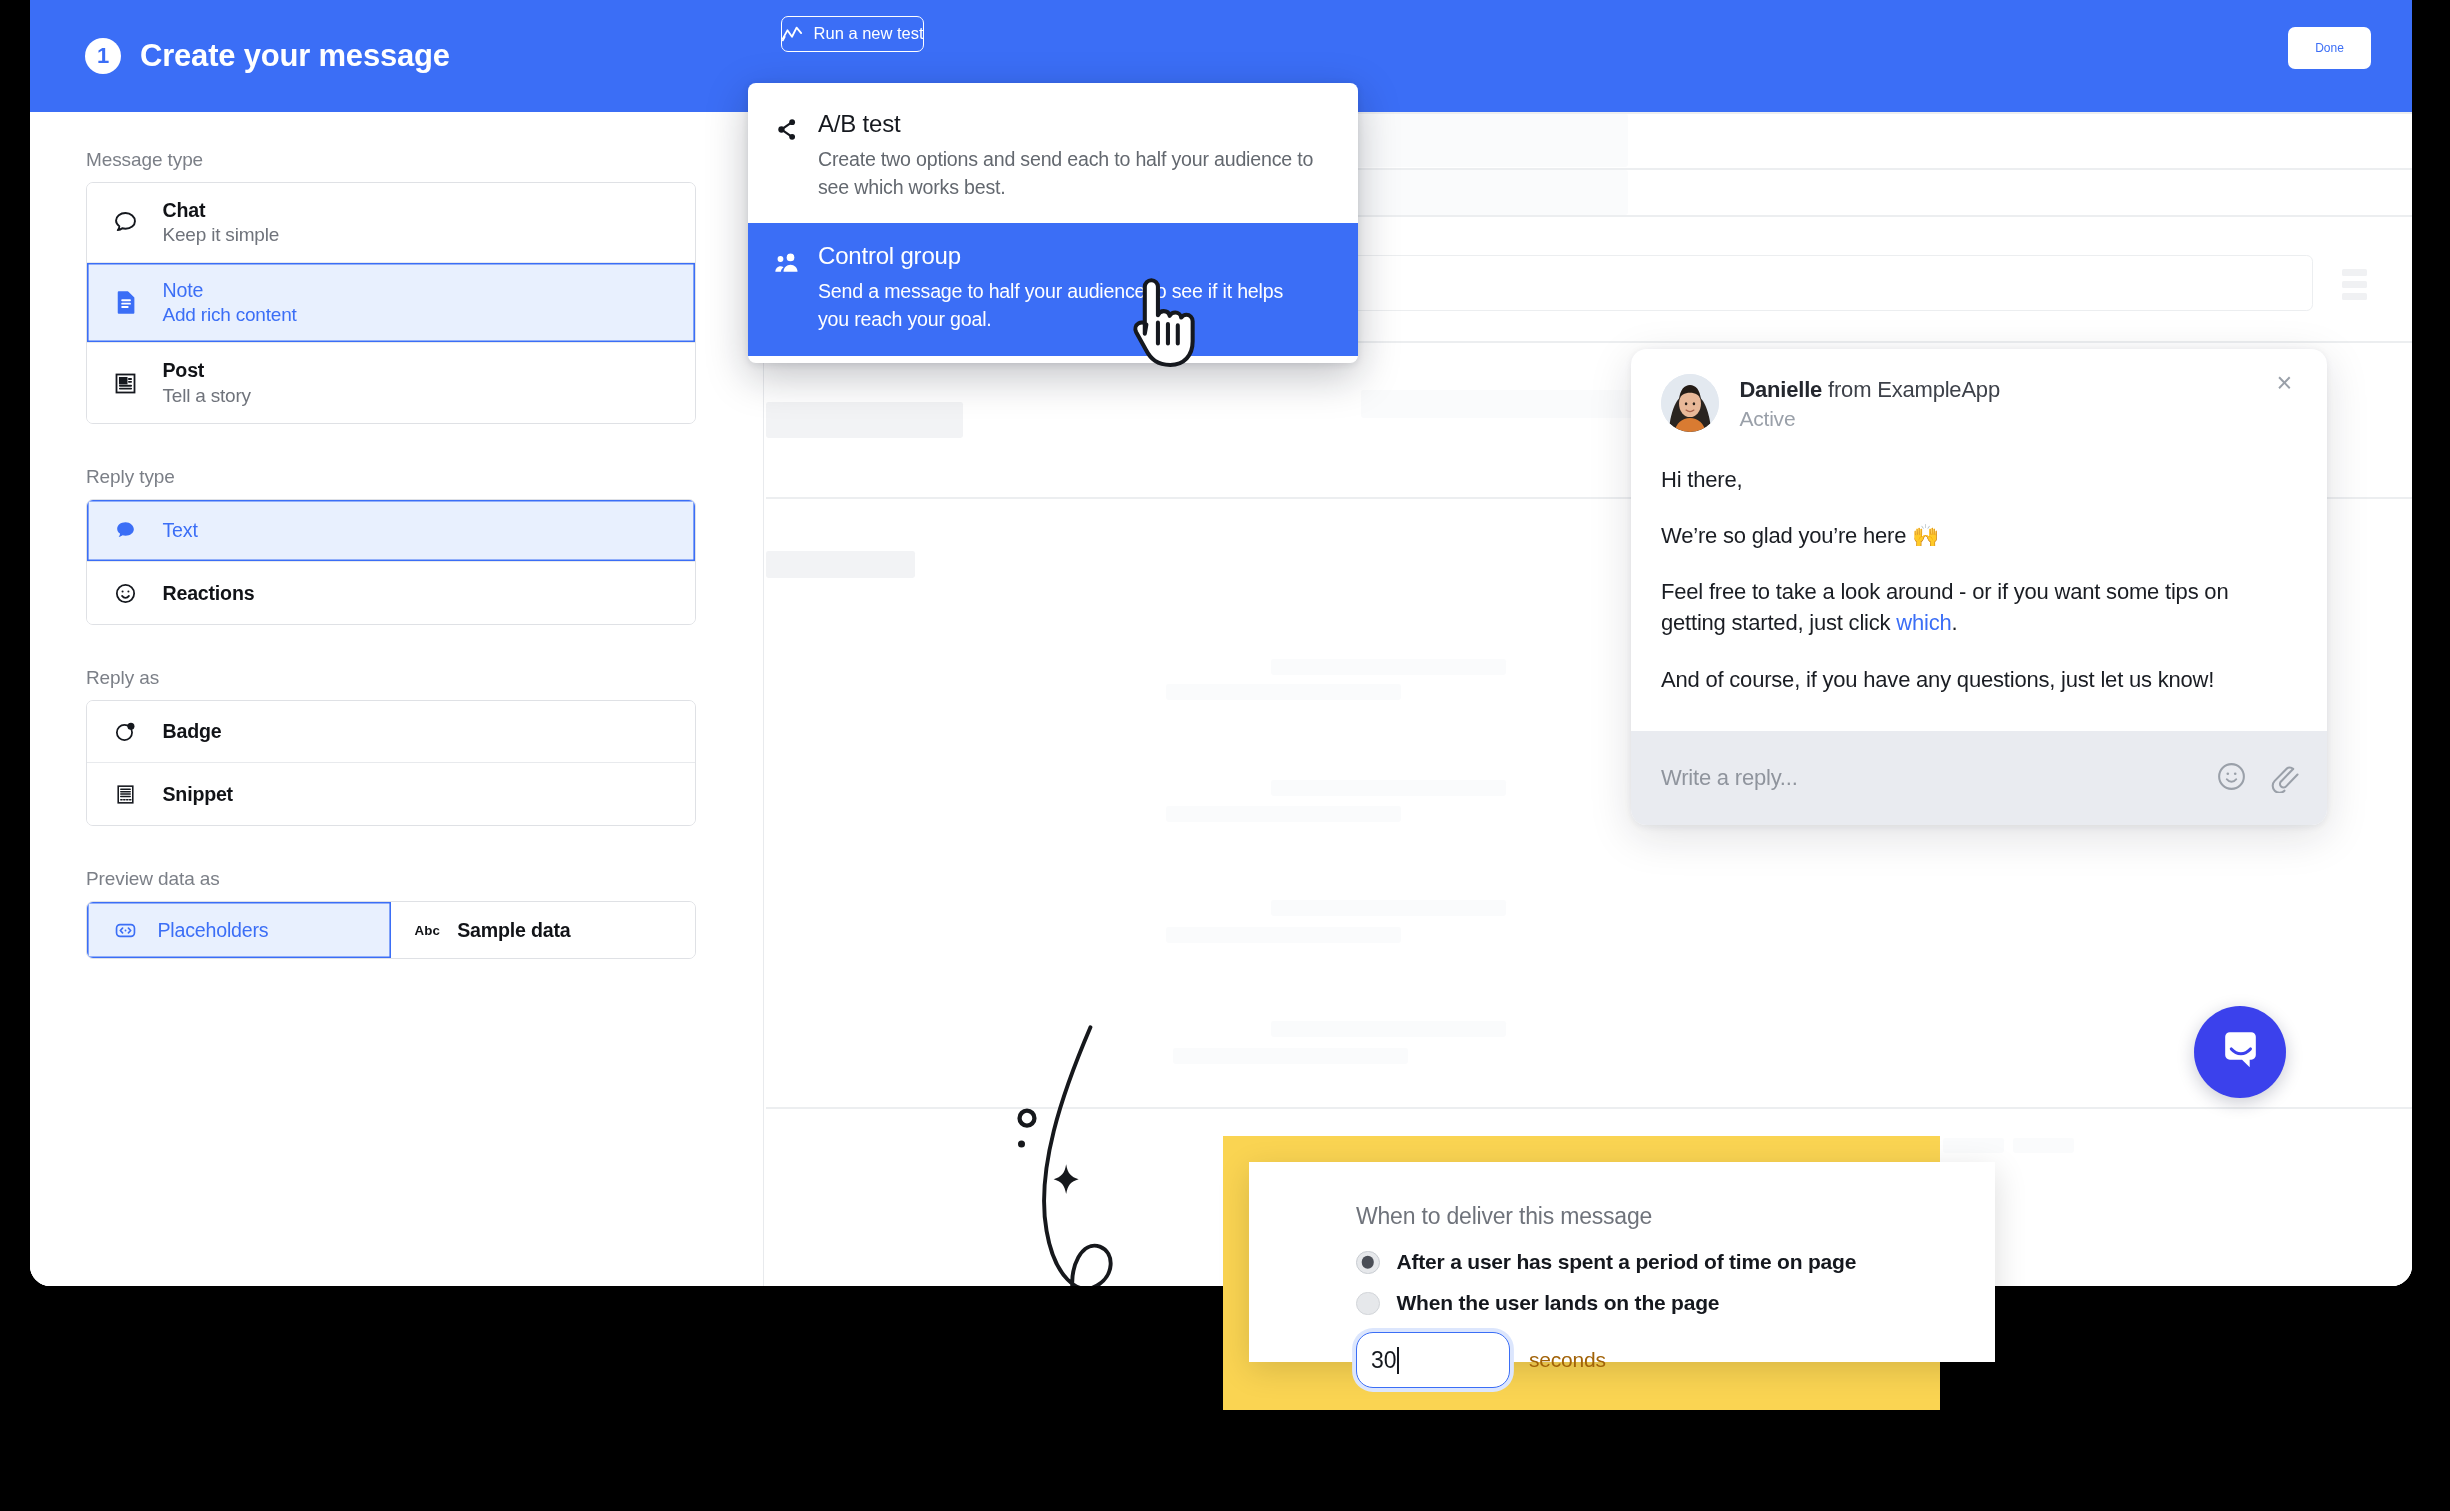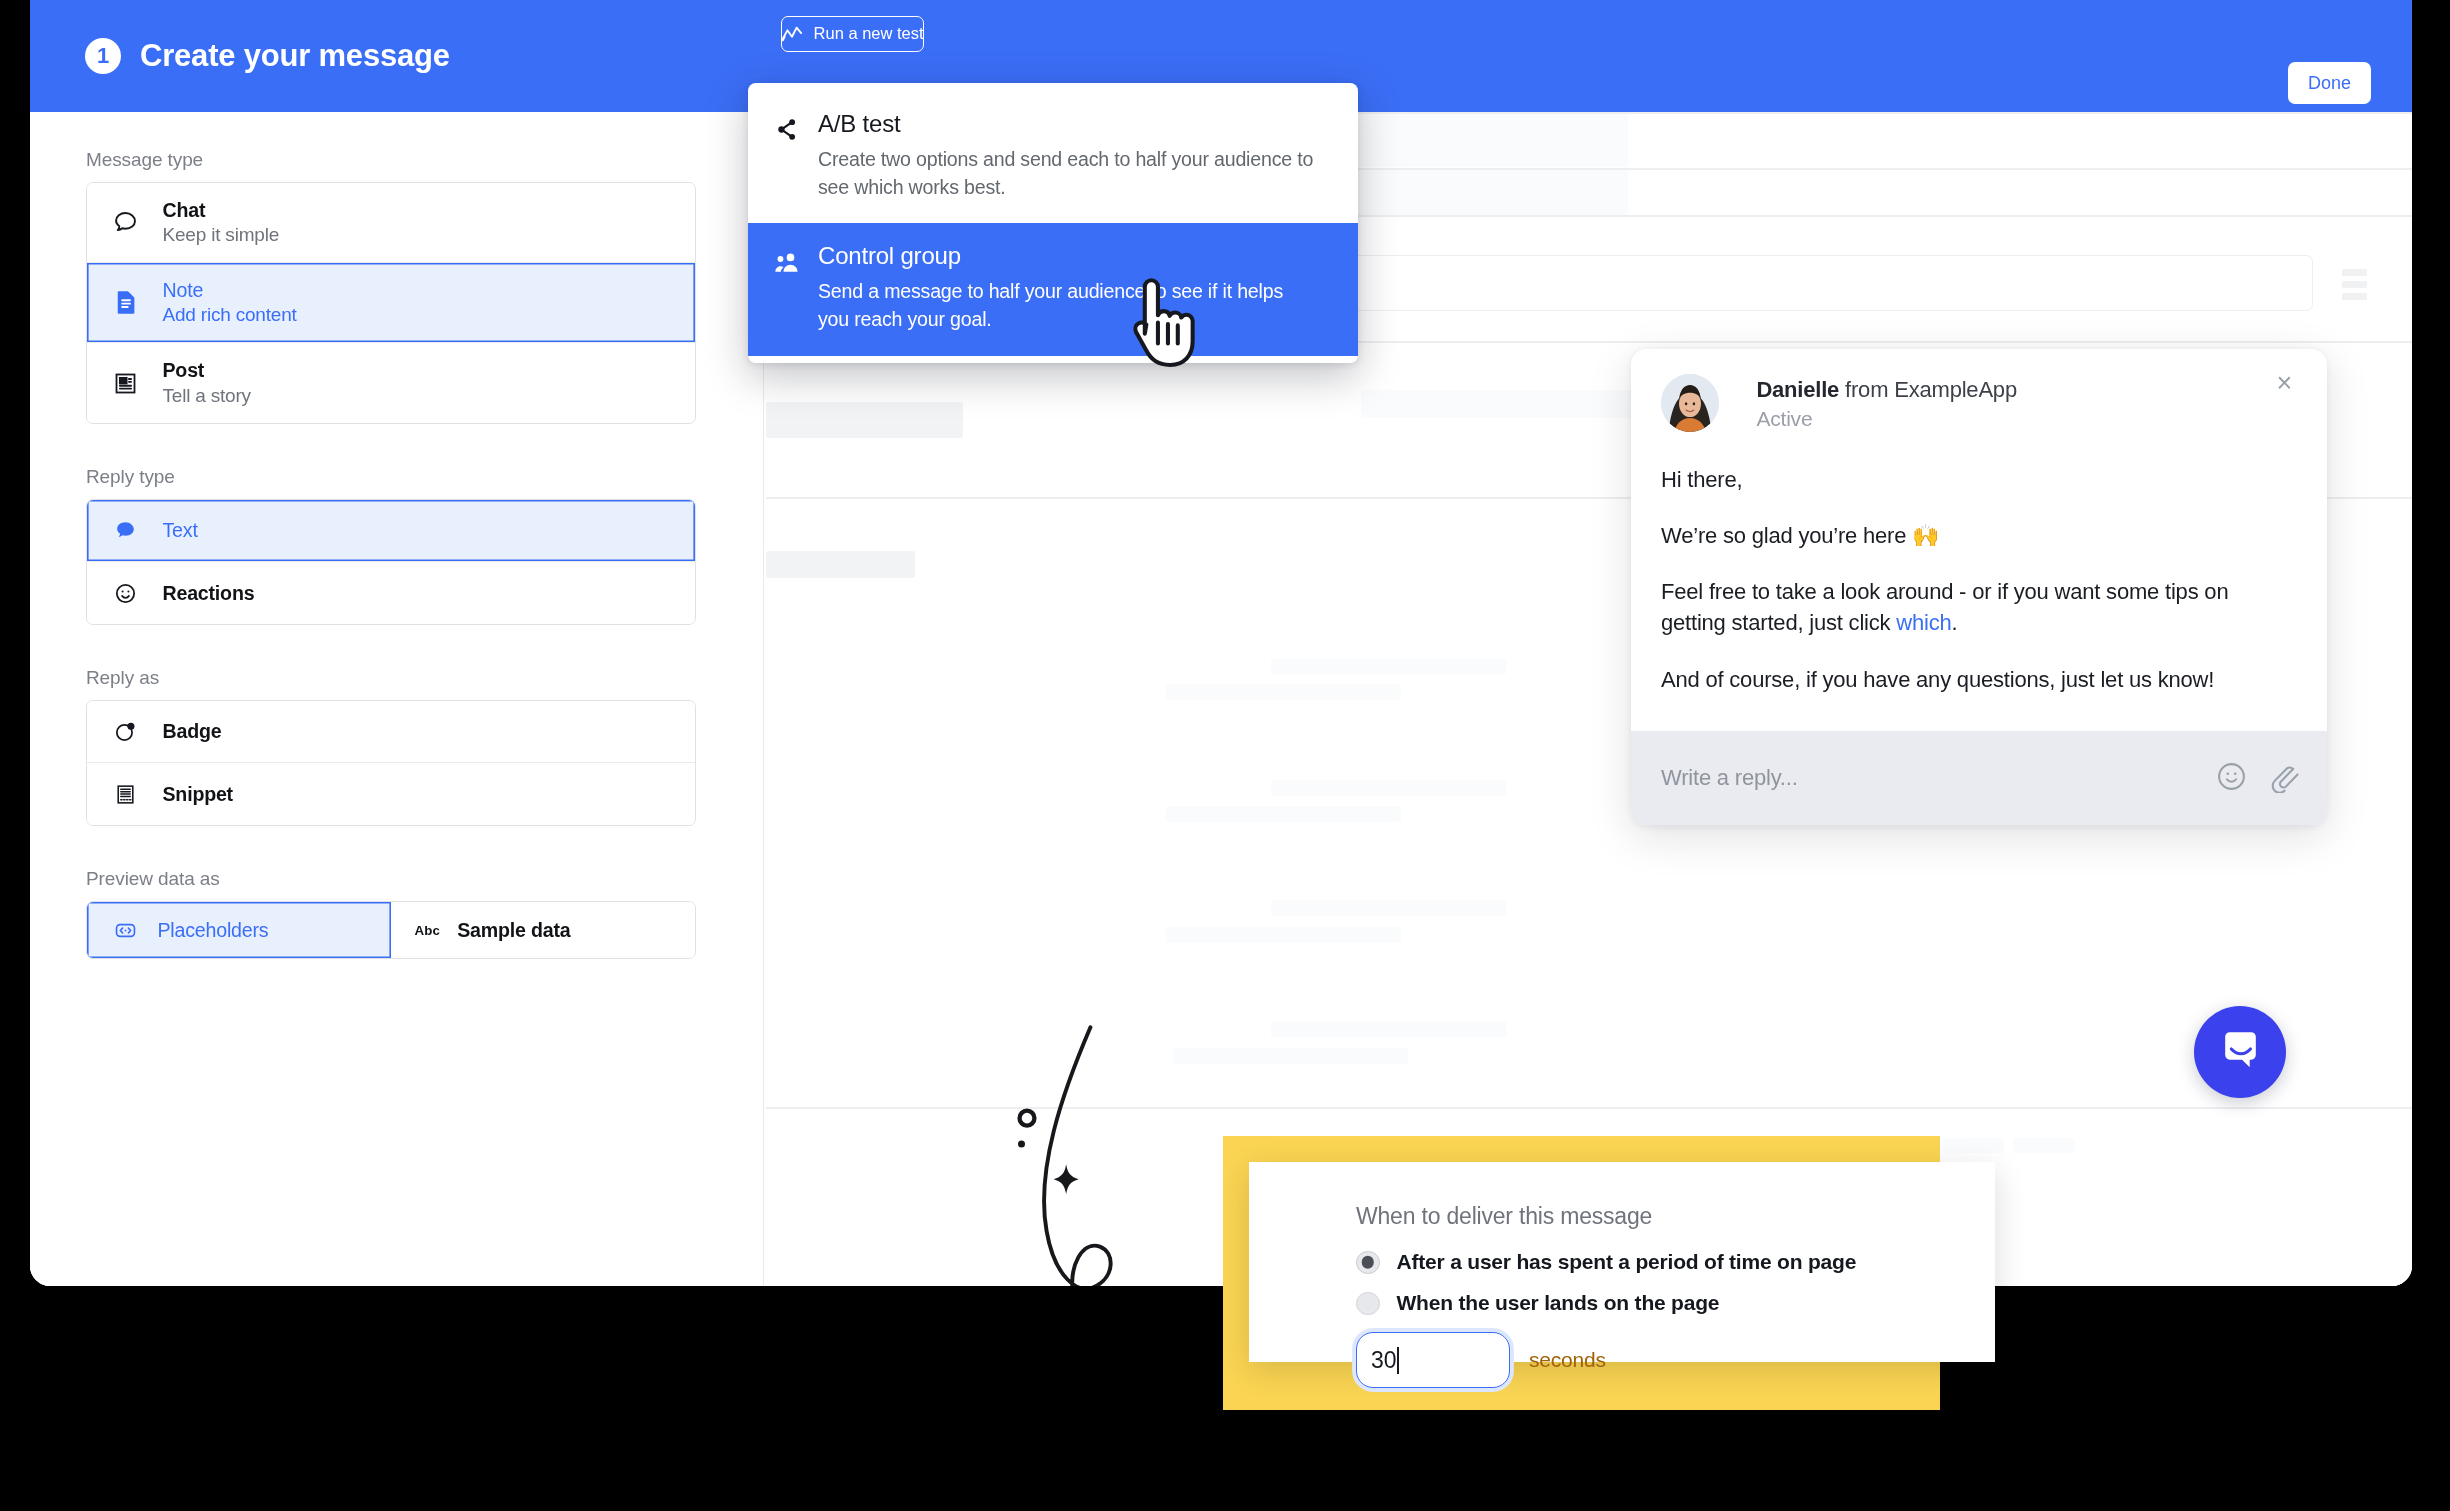--- a/index.html
+++ b/index.html
@@ -81,24 +81,23 @@
   .run-test-btn svg { display: block; }
 
   .done-btn {
     position: absolute;
     right: 41px; top: 27px;
     width: 83px; height: 42px;
     background: #ffffff;
     border: none;
     border-radius: 7px;
     color: #3b6ef6;
-    font-size: 18px;
+    font-size: 12px;
     font-family: "Liberation Sans", sans-serif;
     cursor: pointer;
-    margin-top: 35px;
   }
 
   
   .body-area {
     position: absolute;
     left: 0; top: 112px;
     width: 100%;
     height: 1174px;
     background: #ffffff;
   }
@@ -269,21 +268,21 @@
     padding: 25px 30px 4.7px 30px;
     position: relative;
   }
   .avatar {
     width: 58px; height: 58px; border-radius: 50%;
     flex: 0 0 58px;
     overflow: hidden;
     background: #dfe6ef;
     position: relative;
   }
-  .msgr-id { padding-top: 3.1px; margin-left: 17px; }
+  .msgr-id { padding-top: 3.1px; }
   .msgr-name {
     font-size: 22px; color: #3d4149; letter-spacing: -0.2px;
   }
   .msgr-name b { color: #24272e; font-weight: bold; }
   .msgr-status {
     font-size: 21px; color: #9aa0a9; margin-top: 3.9px;
     letter-spacing: -0.2px;
   }
   .msgr-close {
     position: absolute;

